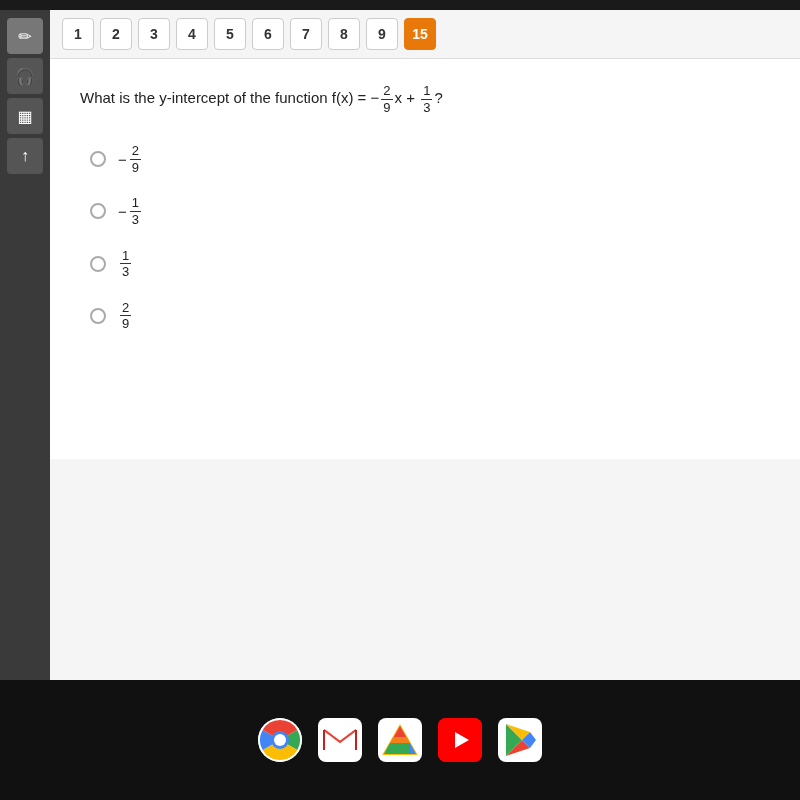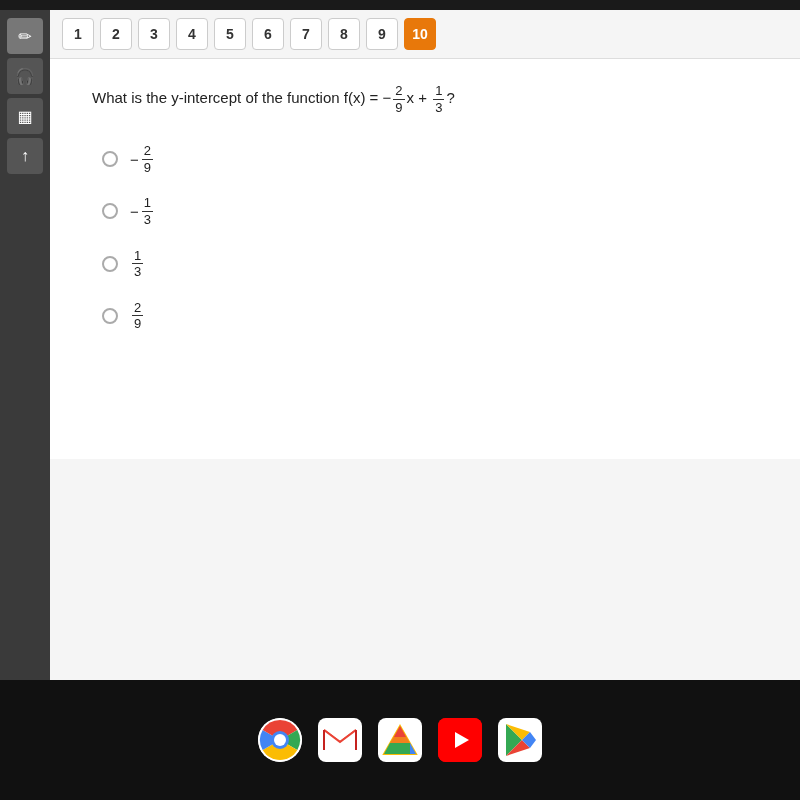--- a/index.html
+++ b/index.html
@@ -80,21 +80,21 @@
       justify-content: center;
       color: white;
       font-size: 16px;
       cursor: pointer;
     }
 
     .sidebar-icon.pencil { background: #777; }
 
     
     .question-area {
-      padding: 24px 42px;
+      padding: 24px 30px;
       background: white;
       min-height: 400px;
     }
 
     .question-text {
       font-size: 15px;
       color: #222;
       margin-bottom: 28px;
       line-height: 1.5;
     }
@@ -267,21 +267,21 @@
   <div class="number-bar">
     <div class="num-btn">1</div>
     <div class="num-btn">2</div>
     <div class="num-btn">3</div>
     <div class="num-btn">4</div>
     <div class="num-btn">5</div>
     <div class="num-btn">6</div>
     <div class="num-btn">7</div>
     <div class="num-btn">8</div>
     <div class="num-btn">9</div>
-    <div class="num-btn active">10</div>
+    <div class="num-btn active">15</div>
   </div>
 
   <div class="question-area">
     <div class="question-text">
       What is the y-intercept of the function f(x) = −<span class="fraction">
           <span class="numerator">2</span>
           <span class="denominator">9</span>
         </span>x + <span class="fraction">
           <span class="numerator">1</span>
           <span class="denominator">3</span>

